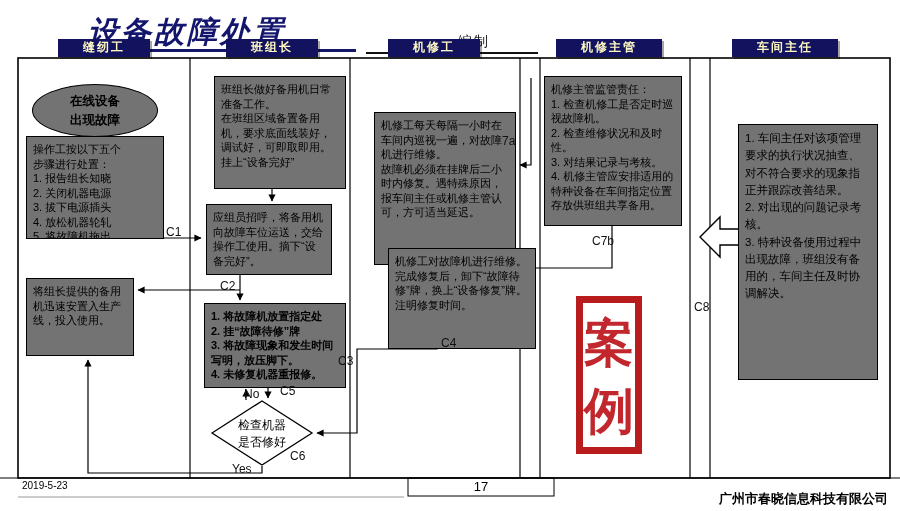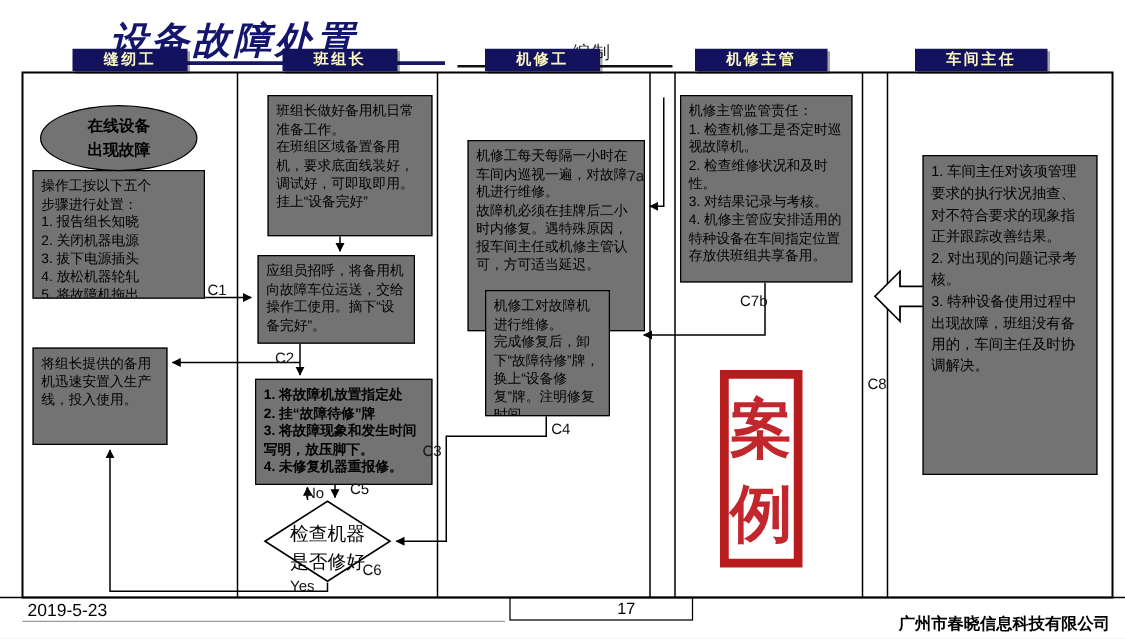--- a/index.html
+++ b/index.html
@@ -27,35 +27,35 @@
   .node{
     position:absolute;border:1.3px solid #000;background:#737373;
     font-size:11px;line-height:1.32;padding:5px 6px;white-space:pre-line;
     box-sizing:border-box;overflow:hidden;text-align:left;
   }
   .ellipse{
     border-radius:50%;display:flex;align-items:center;justify-content:center;
     text-align:center;font-size:12.5px;font-weight:bold;white-space:pre-line;line-height:1.5;
   }
   .diamond-text{
-    position:absolute;text-align:center;font-size:15px;line-height:1.45;
+    position:absolute;text-align:center;font-size:12px;line-height:1.45;
     white-space:pre-line;
   }
   .conn-label{position:absolute;font-size:12px;color:#111;}
   
   .watermark{
     position:absolute;left:576px;top:296px;width:66px;height:158px;
     border:7px solid #b91c1c;color:#c2272d;
     font-family:"DejaVu Serif","Liberation Serif",serif;font-weight:bold;
     font-size:50px;line-height:1.35;text-align:center;overflow:hidden;
     word-break:break-all;padding-top:6px;box-sizing:border-box;
   }
   
-  .footer-date{left:22px;top:480px;font-size:14px;}
-  .footer-page{left:408px;top:479px;width:146px;text-align:center;font-size:13px;margin-left:20px;}
+  .footer-date{left:22px;top:480px;font-size:10px;}
+  .footer-page{left:408px;top:479px;width:146px;text-align:center;font-size:13px;}
   .footer-company{right:12px;top:490px;font-size:13px;font-weight:bold;}
 </style>
 </head>
 <body>
 
 <div class="stage">
 
   <div class="abs title">设备故障处置</div>
   <div class="abs title-underline"></div>
   <div class="abs compiled-label">编制</div>
@@ -126,21 +126,21 @@
   <div class="node" style="left:206px;top:204px;width:126px;height:71px;">应组员招呼，将备用机向故障车位运送，交给操作工使用。摘下“设备完好”。</div>
   <div class="node" style="left:204px;top:303px;width:142px;height:85px;font-weight:bold;">1.  将故障机放置指定处
 2.  挂“故障待修”牌
 3.  将故障现象和发生时间写明，放压脚下。
 4.  未修复机器重报修。</div>
   <div class="diamond-text" style="left:216px;top:417px;width:92px;">检查机器
 是否修好</div>
 
   <div class="node" style="left:374px;top:112px;width:142px;height:153px;">机修工每天每隔一小时在车间内巡视一遍，对故障机进行维修。
 故障机必须在挂牌后二小时内修复。遇特殊原因，报车间主任或机修主管认可，方可适当延迟。</div>
-  <div class="node" style="left:388px;top:232px;width:100px;height:101px;">机修工对故障机进行维修。
+  <div class="node" style="left:388px;top:248px;width:148px;height:101px;">机修工对故障机进行维修。
 完成修复后，卸下“故障待修”牌，换上“设备修复”牌。注明修复时间。</div>
 
   <div class="node" style="left:544px;top:76px;width:138px;height:150px;">机修主管监管责任：
 1.  检查机修工是否定时巡视故障机。
 2.  检查维修状况和及时性。
 3.  对结果记录与考核。
 4.  机修主管应安排适用的特种设备在车间指定位置存放供班组共享备用。</div>
 
   <div class="node" style="left:738px;top:124px;width:140px;height:256px;font-size:11.5px;line-height:1.5;">1.  车间主任对该项管理要求的执行状况抽查、对不符合要求的现象指正并跟踪改善结果。
 2.  对出现的问题记录考核。

